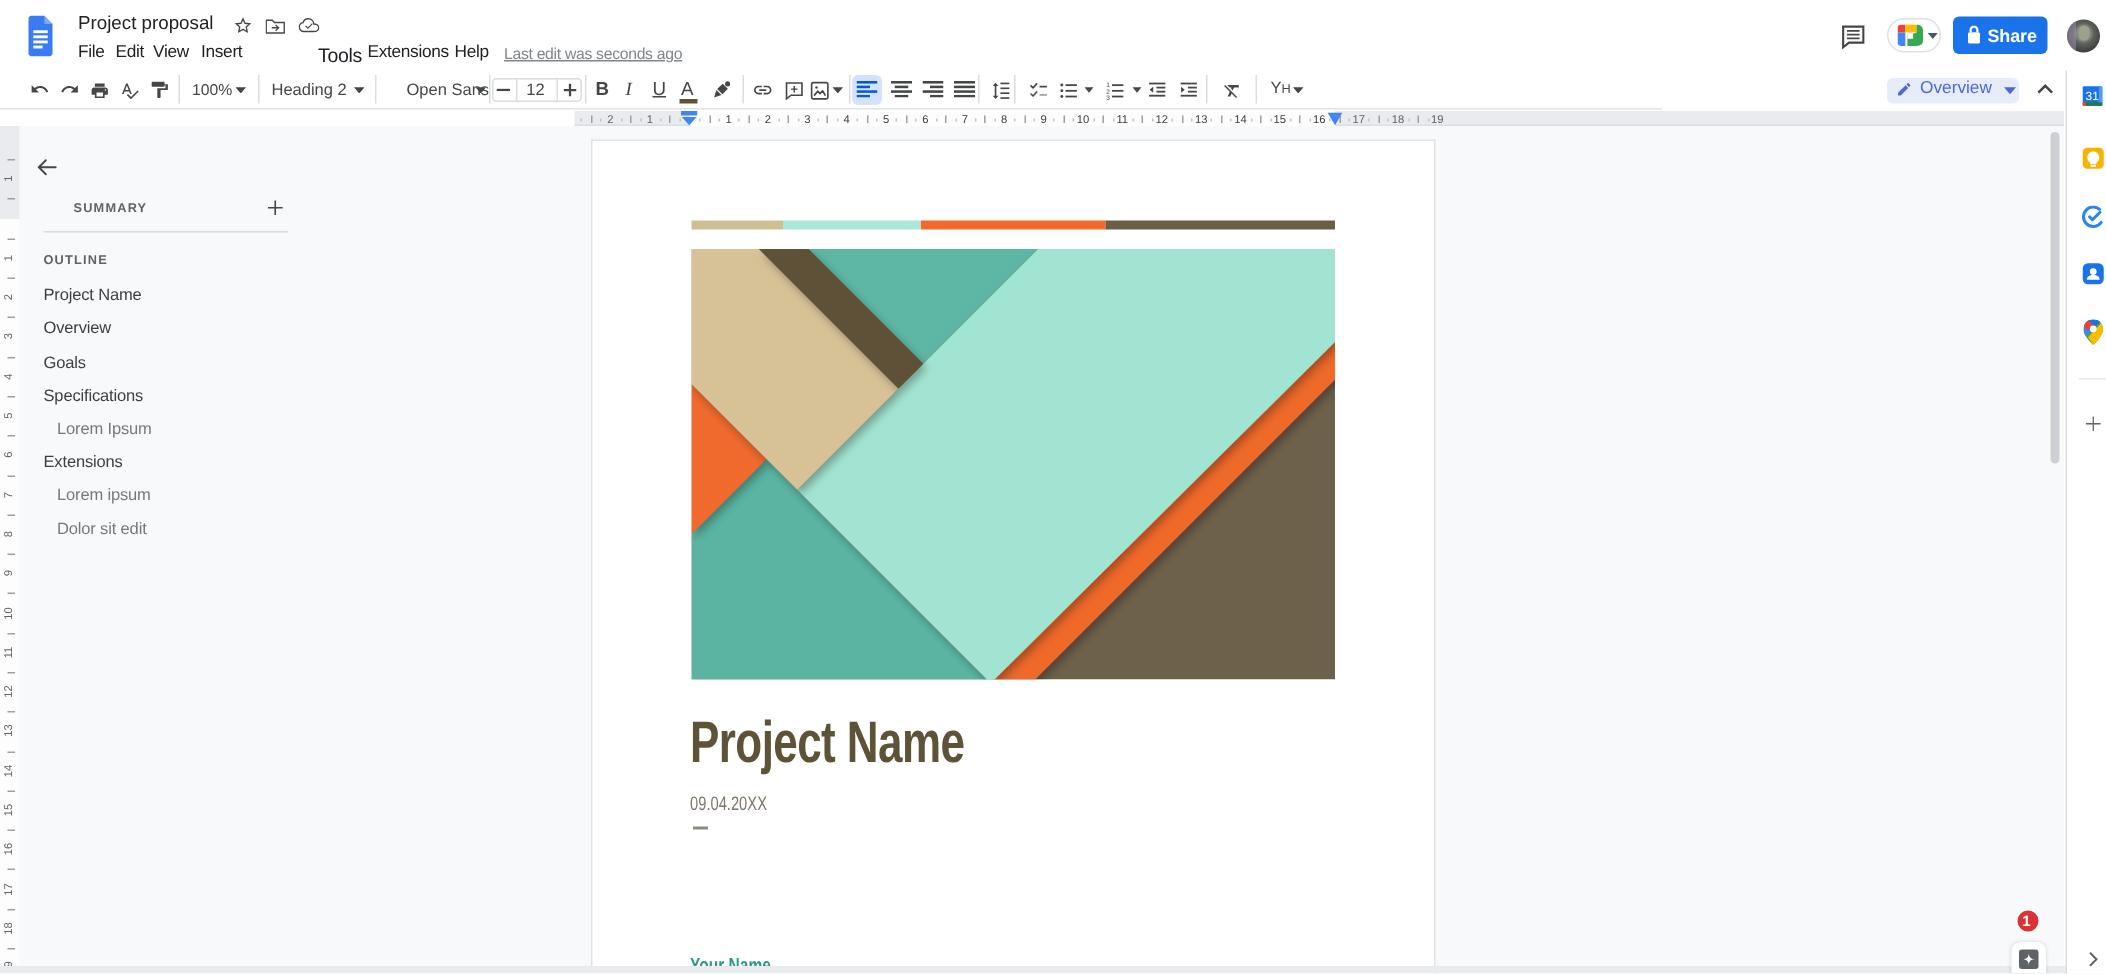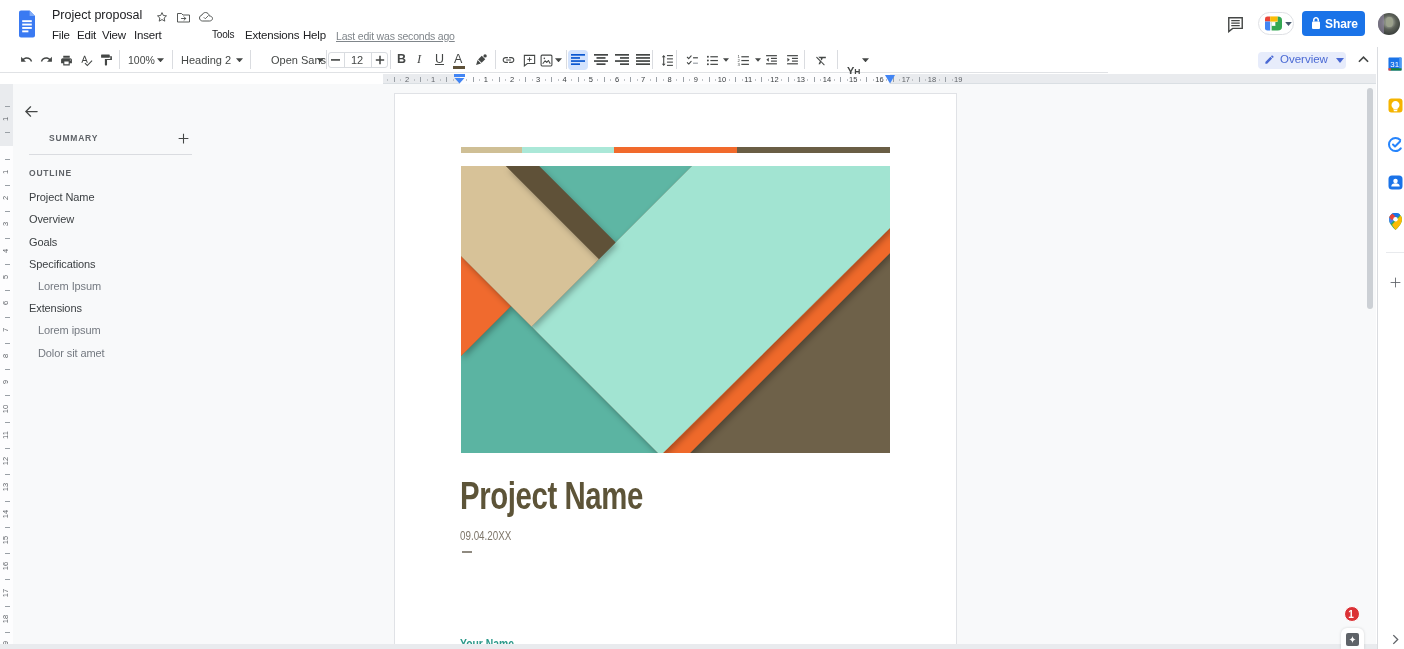--- a/index.html
+++ b/index.html
@@ -39,21 +39,21 @@
   <svg class="abs" style="left:199px;top:12px;" width="14" height="10" viewBox="0 0 28 20" fill="none" stroke="#444746" stroke-width="1.8">
     <path d="M7 18 C3.7 18 1 15.3 1 12 C1 9 3.2 6.6 6.1 6.1 C7 3.2 9.8 1 13 1 C17 1 20.2 4.1 20.4 8 L21 8 C24.3 8 27 10.2 27 13 C27 15.8 24.3 18 21 18 Z"></path>
     <path d="M9.5 10.5 L12.5 13.5 L18.5 7.5" stroke-width="1.6"></path>
   </svg>
 
   <div class="abs" style="left:52px;top:29px;font-size:11.5px;letter-spacing:-0.2px;color:#202124;">File</div>
   <div class="abs" style="left:77px;top:29px;font-size:11.5px;letter-spacing:-0.2px;color:#202124;">Edit</div>
   <div class="abs" style="left:102px;top:29px;font-size:11.5px;letter-spacing:-0.2px;color:#202124;">View</div>
   <div class="abs" style="left:134px;top:29px;font-size:11.5px;letter-spacing:-0.2px;color:#202124;">Insert</div>
   <div class="abs" style="left:170px;top:29px;font-size:11.5px;letter-spacing:-0.2px;color:#202124;margin-top:28px;">Format</div>
-  <div class="abs" style="left:212px;top:29px;font-size:10px;letter-spacing:-0.2px;color:#202124;">Tools</div>
+  <div class="abs" style="left:212px;top:29px;font-size:13px;letter-spacing:-0.2px;color:#202124;">Tools</div>
   <div class="abs" style="left:245px;top:29px;font-size:11.5px;letter-spacing:-0.2px;color:#202124;">Extensions</div>
   <div class="abs" style="left:303px;top:29px;font-size:11.5px;letter-spacing:-0.2px;color:#202124;">Help</div>
   <div class="abs" style="left:336px;top:29.5px;font-size:10.5px;letter-spacing:-0.2px;color:#80868b;text-decoration:underline;">Last edit was seconds ago</div>
 
   <svg class="abs" style="left:1227px;top:16px;" width="17" height="17" viewBox="0 0 24 24" fill="none" stroke="#444746" stroke-width="2">
     <path d="M2.5 2.5 L21.5 2.5 L21.5 17.5 L8 17.5 L2.5 22 Z"></path>
     <path d="M6 6.5 L18 6.5 M6 10 L18 10 M6 13.5 L18 13.5" stroke-width="1.7"></path>
   </svg>
 
   <div class="abs" style="left:1257.5px;top:12px;width:36px;height:23px;border:1px solid #dfe1e5;border-radius:11.5px;background:#fff;"></div>
@@ -258,21 +258,21 @@
     <path d="M2.5 7 L2.5 14.5 L7 10.75 Z"></path>
   </svg>
   <div class="abs" style="left:804px;top:3px;width:1px;height:19px;background:#dadce0;"></div>
 
   <svg class="abs" style="left:814.5px;top:6.5px;" width="13" height="13" viewBox="0 0 24 24" fill="#444746">
     <path d="M3.27 5 L2 6.27 L8.97 13.24 L6.5 19 L9.5 19 L11.07 15.34 L16.73 21 L18 19.73 L3.55 5.27 Z"></path>
     <path d="M6 5 L6 5.18 L8.82 8 L11.22 8 L10.5 9.68 L12.6 11.78 L14.21 8 L20 8 L20 5 Z"></path>
   </svg>
   <div class="abs" style="left:837px;top:3px;width:1px;height:19px;background:#dadce0;"></div>
 
-  <div class="abs" style="left:847px;top:18px;font-size:11px;font-weight:bold;color:#444746;">Y<span style="font-size:8.5px;">H</span></div>
+  <div class="abs" style="left:847px;top:6px;font-size:11px;font-weight:normal;color:#444746;">Y<span style="font-size:8.5px;">H</span></div>
   <svg class="abs" style="left:862px;top:10.5px;" width="7" height="4.5" viewBox="0 0 10 6">
       <path d="M0 0 L10 0 L5 6 Z" fill="#444746"></path>
     </svg>
 
   <div class="abs" style="left:1258px;top:4.5px;width:88px;height:17.5px;background:#e7ecfb;border-radius:4px;"></div>
   <svg class="abs" style="left:1264px;top:7px;" width="11" height="11" viewBox="0 0 24 24" fill="#4a69d4">
     <path d="M3 17.2 L3 21 L6.8 21 L17.8 10 L14 6.2 Z M20.7 7.1 C21.1 6.7 21.1 6.1 20.7 5.7 L18.3 3.3 C17.9 2.9 17.3 2.9 16.9 3.3 L15.1 5.1 L18.9 8.9 Z"></path>
   </svg>
   <div class="abs" style="left:1280px;top:6px;font-size:11.5px;color:#4a69d4;">Overview</div>
   <svg class="abs" style="left:1336px;top:10.5px;" width="8" height="5" viewBox="0 0 10 6">
@@ -438,21 +438,21 @@
   </svg>
   <div class="abs" style="left:16px;top:69.5px;width:163px;height:1px;background:#dadce0;"></div>
   <div class="abs" style="left:16px;top:84px;font-size:8.5px;font-weight:bold;letter-spacing:0.8px;color:#5f6368;">OUTLINE</div>
   <div class="abs" style="left:16px;top:107px;font-size:11px;letter-spacing:-0.1px;color:#3c4043;">Project Name</div>
   <div class="abs" style="left:16px;top:129px;font-size:11px;letter-spacing:-0.1px;color:#3c4043;">Overview</div>
   <div class="abs" style="left:16px;top:151.5px;font-size:11px;letter-spacing:-0.1px;color:#3c4043;">Goals</div>
   <div class="abs" style="left:16px;top:173.5px;font-size:11px;letter-spacing:-0.1px;color:#3c4043;">Specifications</div>
   <div class="abs" style="left:25px;top:195.5px;font-size:11px;letter-spacing:-0.1px;color:#747980;">Lorem Ipsum</div>
   <div class="abs" style="left:16px;top:218px;font-size:11px;letter-spacing:-0.1px;color:#3c4043;">Extensions</div>
   <div class="abs" style="left:25px;top:240px;font-size:11px;letter-spacing:-0.1px;color:#747980;">Lorem ipsum</div>
-  <div class="abs" style="left:25px;top:262.5px;font-size:11px;letter-spacing:-0.1px;color:#747980;">Dolor sit amet</div>
+  <div class="abs" style="left:25px;top:262.5px;font-size:11px;letter-spacing:-0.1px;color:#747980;">Dolor sit edit</div>
 </div>
 
 <div class="abs" id="doccontent" style="left:0;top:0;width:1404px;height:649px;pointer-events:none;">
 
   <div class="abs" style="left:461px;top:146.5px;width:61px;height:6.5px;background:#cfbf95;"></div>
   <div class="abs" style="left:522px;top:146.5px;width:91.5px;height:6.5px;background:#abe8d8;"></div>
   <div class="abs" style="left:613.5px;top:146.5px;width:123.5px;height:6.5px;background:#f16a2c;"></div>
   <div class="abs" style="left:737px;top:146.5px;width:153px;height:6.5px;background:#6a5e45;"></div>
 
   <svg class="abs" style="left:461px;top:166px;" width="429" height="287" viewBox="0 0 429 287">

